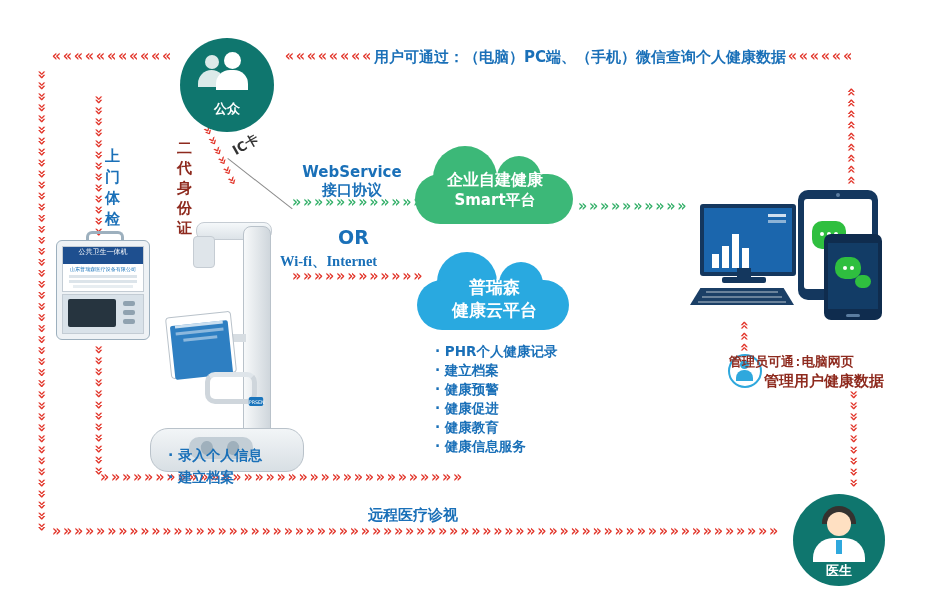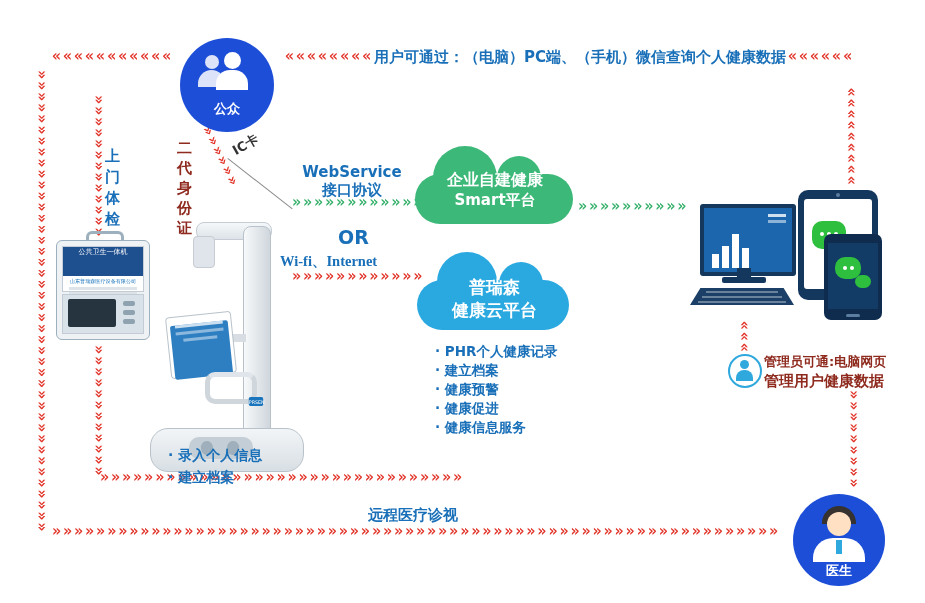--- a/index.html
+++ b/index.html
@@ -15,21 +15,21 @@
   .chev.green{color:#35b06a;}
   .v-down{transform:rotate(90deg);transform-origin:0 0;}
   .v-up{transform:rotate(-90deg);transform-origin:0 0;}
 
   
   .tblue{color:#1a70b8;font-weight:bold;}
   .tmaroon{color:#8e2a1e;font-weight:bold;}
   .vtext{width:17px;word-break:break-all;text-align:center;}
 
   
-  .node{position:absolute;border-radius:50%;background:#1d4ed8;}
+  .node{position:absolute;border-radius:50%;background:#0f766e;}
   .node .nlabel{position:absolute;left:0;right:0;text-align:center;color:#fff;
                 font-size:13px;font-weight:bold;}
 
   
   .cloud{position:absolute;}
   .cloud .b1,.cloud .b2,.cloud .base{position:absolute;}
   .cloud .b1{border-radius:50%;}
   .cloud .b2{border-radius:50%;}
   .cloud .base{border-radius:26px;}
   .cloud .ctext{position:absolute;left:0;right:0;text-align:center;color:#fff;font-weight:bold;}
@@ -105,28 +105,29 @@
     <span class="base" style="left:0;top:30px;width:152px;height:50px;background:#29a9e0;"></span>
     <span class="ctext" style="top:26px;font-size:17px;">普瑞森</span>
     <span class="ctext" style="top:49px;font-size:17px;">健康云平台</span>
   </div>
 
   <div class="abs" style="left:435px;top:342px;">
     <div class="tblue" style="font-size:13.5px;line-height:19px;">· PHR个人健康记录</div>
     <div class="tblue" style="font-size:13.5px;line-height:19px;">· 建立档案</div>
     <div class="tblue" style="font-size:13.5px;line-height:19px;">· 健康预警</div>
     <div class="tblue" style="font-size:13.5px;line-height:19px;">· 健康促进</div>
+    <div class="tblue" style="font-size:13.5px;line-height:19px;">· 健康教育</div>
     <div class="tblue" style="font-size:13.5px;line-height:19px;">· 健康信息服务</div>
   </div>
 
   <div class="abs">
     <div class="abs" style="left:86px;top:231px;width:32px;height:12px;border:3px solid #9db0be;border-bottom:none;border-radius:6px 6px 0 0;"></div>
     <div class="abs" style="left:56px;top:240px;width:92px;height:98px;background:#eef2f5;border:1.5px solid #9db0be;border-radius:6px;"></div>
     <div class="abs" style="left:62px;top:246px;width:80px;height:44px;background:#ffffff;border:1px solid #c3ccd4;">
-      <div style="height:29px;background:#1e4f8f;color:#fff;font-size:7px;line-height:11px;text-align:center;overflow:hidden;">公共卫生一体机</div>
+      <div style="height:17px;background:#1e4f8f;color:#fff;font-size:7px;line-height:11px;text-align:center;overflow:hidden;">公共卫生一体机</div>
       <div style="color:#1b75bc;font-size:6px;line-height:9px;text-align:center;overflow:hidden;transform:scale(.85);">山东普瑞森医疗设备有限公司</div>
       <div style="margin:2px 6px 0;height:3px;background:#dce4ea;"></div>
       <div style="margin:2px 6px 0;height:3px;background:#dce4ea;"></div>
       <div style="margin:2px 10px 0;height:3px;background:#e7edf1;"></div>
     </div>
     <div class="abs" style="left:62px;top:294px;width:80px;height:38px;background:#d9e2e9;border:1px solid #c3ccd4;">
       <div class="abs" style="left:5px;top:4px;width:48px;height:28px;background:#26343f;border-radius:2px;"></div>
       <div class="abs" style="left:60px;top:6px;width:12px;height:5px;background:#8fa2b0;border-radius:2px;"></div>
       <div class="abs" style="left:60px;top:15px;width:12px;height:5px;background:#8fa2b0;border-radius:2px;"></div>
       <div class="abs" style="left:60px;top:24px;width:12px;height:5px;background:#8fa2b0;border-radius:2px;"></div>
@@ -205,21 +206,21 @@
       </span>
       <span class="bubble" style="left:27px;top:32px;width:16px;height:13px;background:#2fbf3f;"></span>
     </div>
     <span class="abs" style="left:22px;bottom:3px;width:14px;height:3px;border-radius:2px;background:#5b7da0;"></span>
   </div>
 
   <div class="abs" style="left:728px;top:354px;width:30px;height:30px;border-radius:50%;background:#fff;border:2px solid #2fa8dd;">
     <span class="abs" style="left:10px;top:4px;width:9px;height:9px;border-radius:50%;background:#2fa8dd;"></span>
     <span class="abs" style="left:6px;top:14px;width:17px;height:11px;border-radius:8px 8px 0 0;background:#2fa8dd;"></span>
   </div>
-  <div class="abs tmaroon" style="left:764px;top:353px;font-size:13px;">管理员可通:电脑网页</div>
+  <div class="abs tmaroon" style="left:729px;top:353px;font-size:13px;font-family:Liberation Mono, monospace;">管理员可通:电脑网页</div>
   <div class="abs tmaroon" style="left:764px;top:372px;font-size:15px;">管理用户健康数据</div>
 
   <div class="node" style="left:793px;top:494px;width:92px;height:92px;">
     <span class="abs">
       <span class="abs" style="left:29px;top:12px;width:34px;height:18px;border-radius:17px 17px 0 0;background:#35322f;"></span>
       <span class="abs" style="left:34px;top:18px;width:24px;height:24px;border-radius:50%;background:#ffe0c2;"></span>
       <span class="abs" style="left:20px;top:44px;width:52px;height:24px;border-radius:20px 20px 0 0;background:#fff;"></span>
       <span class="abs" style="left:43px;top:46px;width:6px;height:14px;background:#2fa8dd;"></span>
     </span>
     <span class="nlabel" style="top:68px;">医生</span>

